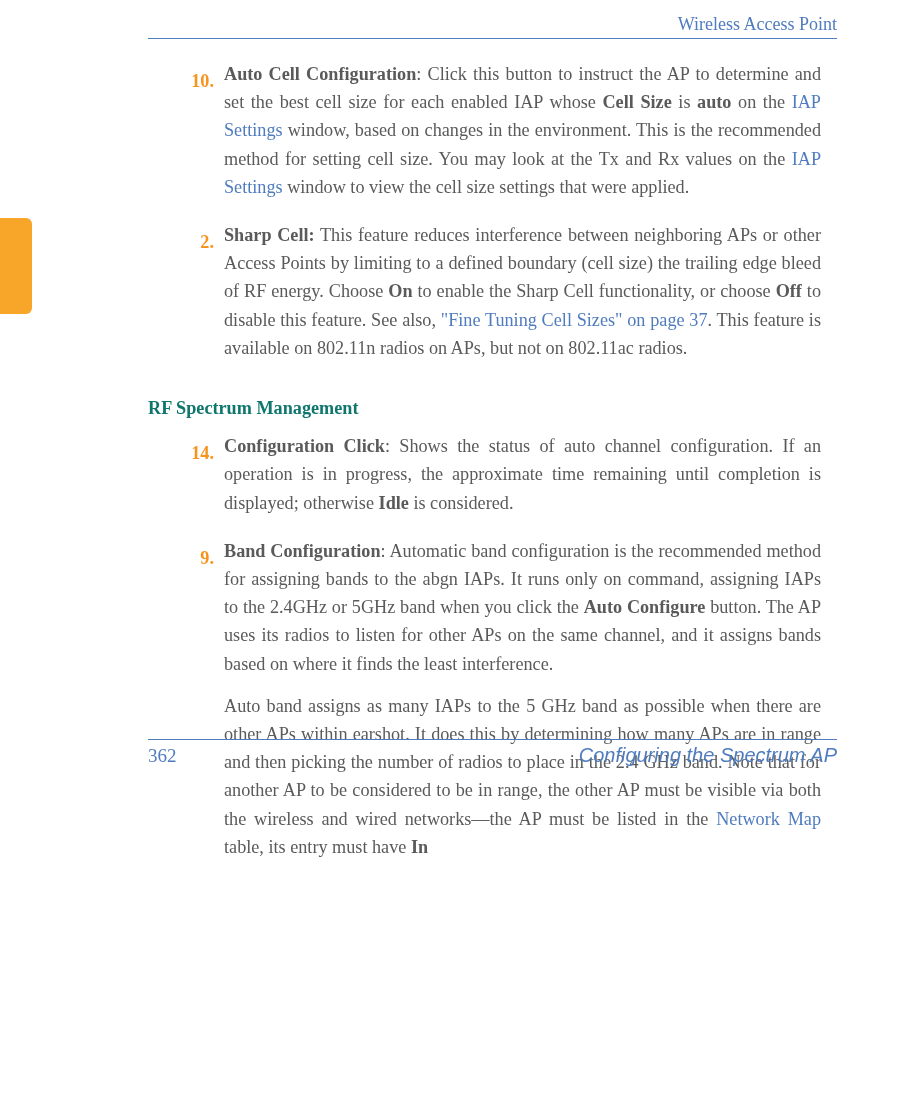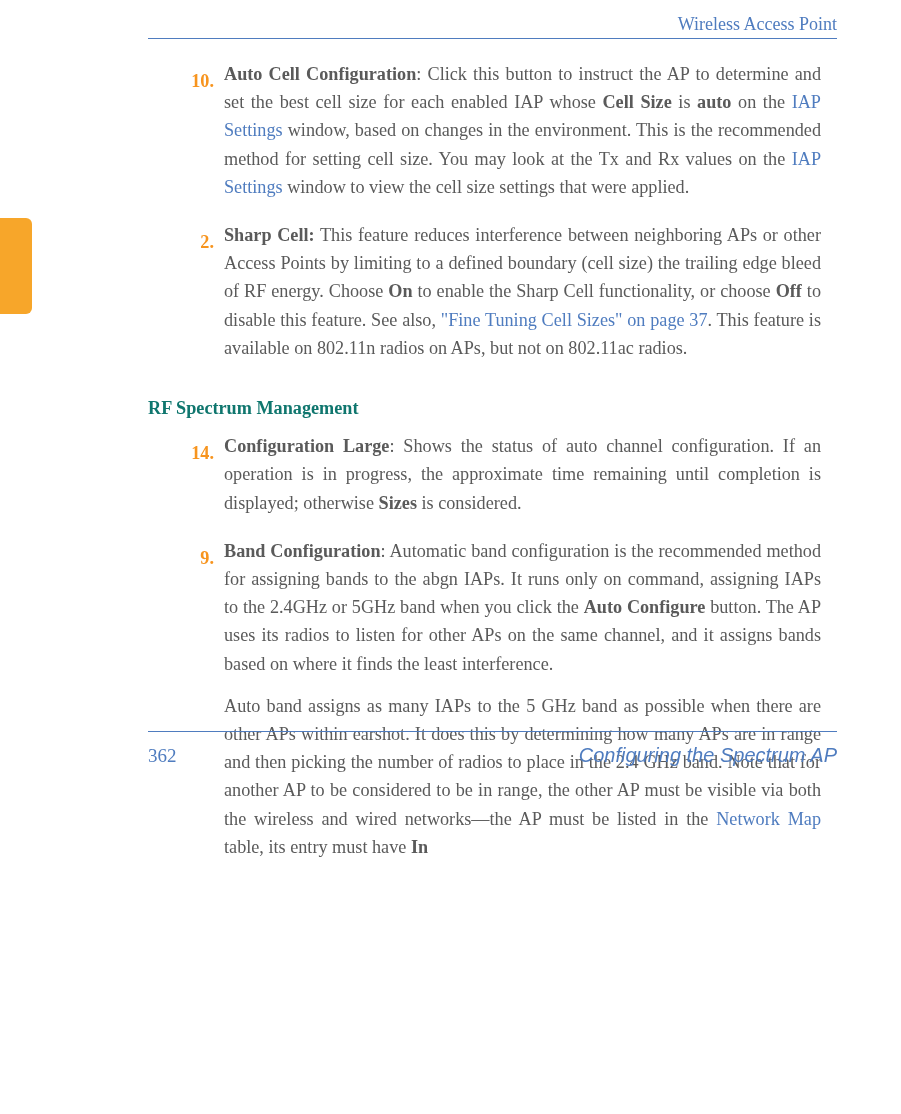--- a/index.html
+++ b/index.html
@@ -85,21 +85,21 @@
   }
   .footer {
     position: absolute;
     left: 148px;
     right: 64px;
     bottom: 30px;
     display: flex;
     justify-content: space-between;
     align-items: flex-end;
     border-top: 1.5px solid #4f7cbf;
-    padding-top: 12px;
+    padding-top: 4px;
   }
   .page-num {
     color: #4f7cbf;
     font-size: 19px;
     font-family: "Palatino Linotype", Palatino, serif;
   }
   .foot-title {
     color: #4f7cbf;
     font-size: 20px;
     font-style: italic;
@@ -136,21 +136,21 @@
         </p>
       </div>
     </div>
 
     <div class="section">RF Spectrum Management</div>
 
     <div class="list-item">
       <div class="num">14.</div>
       <div class="item-body">
         <p>
-          <span class="b">Configuration Large</span><span>: Shows the status of auto channel configuration. If an operation is in progress, the approximate time remaining until completion is displayed; otherwise </span><span class="b">Sizes</span><span> is considered.</span>
+          <span class="b">Configuration Click</span><span>: Shows the status of auto channel configuration. If an operation is in progress, the approximate time remaining until completion is displayed; otherwise </span><span class="b">Idle</span><span> is considered.</span>
         </p>
       </div>
     </div>
 
     <div class="list-item">
       <div class="num">9.</div>
       <div class="item-body">
         <p>
           <span class="b">Band Configuration</span><span>: Automatic band configuration is the recommended method for assigning bands to the abgn IAPs. It runs only on command, assigning IAPs to the 2.4GHz or 5GHz band when you click the </span><span class="b">Auto Configure</span><span> button. The AP uses its radios to listen for other APs on the same channel, and it assigns bands based on where it finds the least interference.</span>
         </p>

